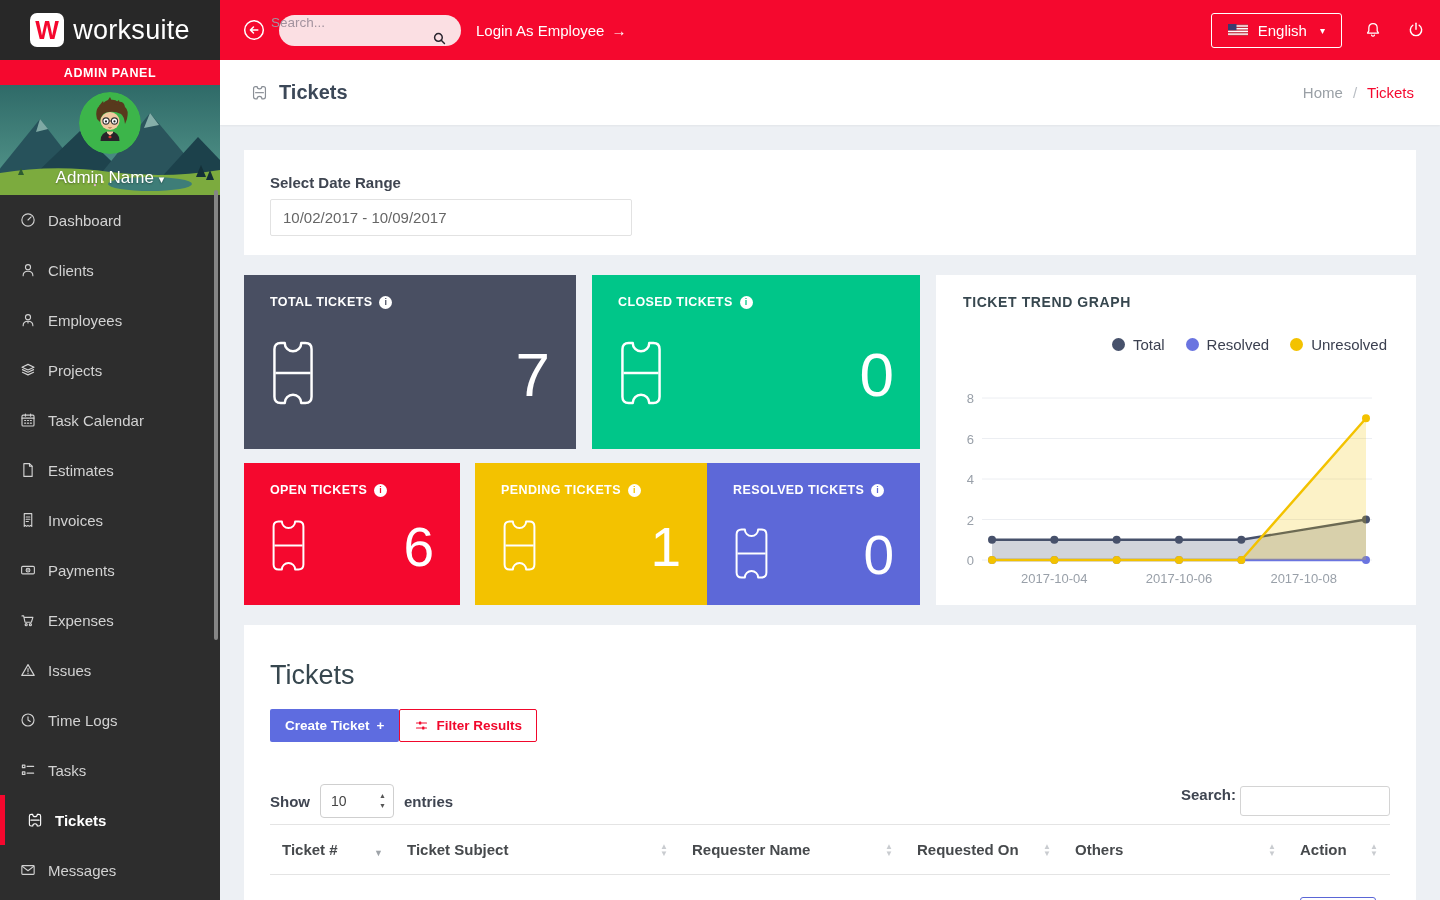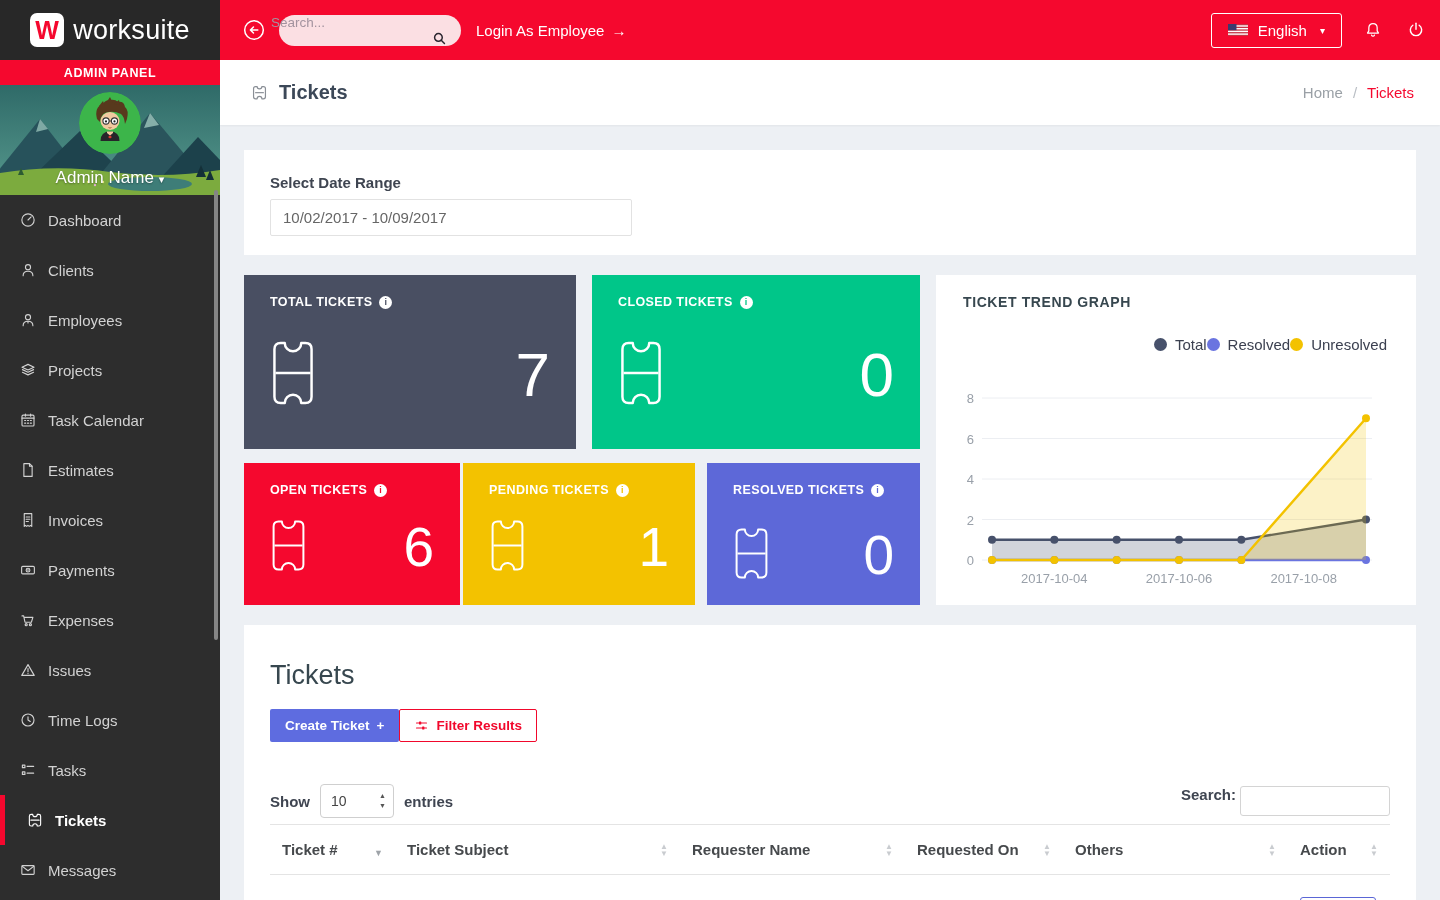--- a/index.html
+++ b/index.html
@@ -54,35 +54,35 @@
   .content { position:absolute; left:220px; top:125px; width:1220px; height:775px; }
   .date-card { position:absolute; left:24px; top:25px; width:1172px; height:105px; background:#fff; }
   .date-label { position:absolute; left:26px; top:24px; font-size:15px; font-weight:bold; color:#3f4551; }
   .date-input { position:absolute; left:26px; top:49px; width:362px; height:37px; border:1px solid #e2e2e2; border-radius:2px; padding:0 12px; font-size:15px; color:#666; background:#fff; font-family:inherit; outline:none; }
 
   
   .stat-card { position:absolute; color:#fff; padding:20px 26px 16px 26px; display:flex; flex-direction:column; cursor:default; }
   .stat-0 { left:24px;  top:150px; width:332px; height:174px; }
   .stat-1 { left:372px; top:150px; width:328px; height:174px; }
   .stat-2 { left:24px;  top:338px; width:216px; height:142px; }
-  .stat-3 { left:243px; top:338px; width:232px; height:142px; }
+  .stat-3 { left:255px; top:338px; width:232px; height:142px; }
   .stat-4 { left:487px; top:338px; width:213px; height:142px;gap:16px; }
   .stat-label { font-size:12.5px; font-weight:bold; letter-spacing:.4px; display:flex; align-items:center; gap:7px; white-space:nowrap; }
   .info-badge { width:13px; height:13px; border-radius:50%; background:#fff; font-size:9px; font-weight:bold; display:inline-flex; align-items:center; justify-content:center; font-style:normal; }
   .stat-body { flex:1; display:flex; align-items:center; justify-content:space-between; padding-top:8px; }
   .stat-ticket { color:#fff; }
   .lg .stat-ticket svg { width:46px; height:66px; }
   .sm .stat-ticket svg { width:37px; height:53px; }
   .stat-value { font-size:62px; line-height:1; font-weight:400; }
   .sm .stat-value { font-size:55px; }
 
   
   .chart-card { position:absolute; left:716px; top:150px; width:480px; height:330px; background:#fff; }
   .chart-title { position:absolute; left:27px; top:19px; font-size:14px; font-weight:bold; letter-spacing:.6px; color:#37474f; }
-  .legend { position:absolute; top:61px; right:29px; display:flex; align-items:center; font-size:15px; color:#3b4050; }
+  .legend { position:absolute; top:61px; right:29px; display:flex; gap:21px; align-items:center; font-size:15px; color:#3b4050; }
   .legend-item { display:flex; align-items:center; }
   .legend-dot { width:13px; height:13px; border-radius:50%; display:inline-block; margin-right:8px; }
   .chart-svg { position:absolute; left:0; top:0; width:480px; height:330px; }
 
   
   .tickets-card { position:absolute; left:24px; top:500px; width:1172px; height:430px; background:#fff; padding:0 26px; }
   .tickets-heading { padding-top:35px; font-size:27px; color:#37474f; font-weight:400; }
   .btn-row { margin-top:18px; display:flex; }
   .btn-create { background:#5e6ce0; color:#fff; font-size:13.5px; font-weight:bold; padding:8px 15px; border-radius:2px; border:none; display:flex; align-items:center; gap:7px; cursor:pointer; font-family:inherit; }
   .btn-filter { background:#fff; color:#f1082c; border:1px solid #f1082c; font-size:13.5px; font-weight:bold; padding:8px 14px; border-radius:2px; display:flex; align-items:center; gap:7px; cursor:pointer; font-family:inherit; }

